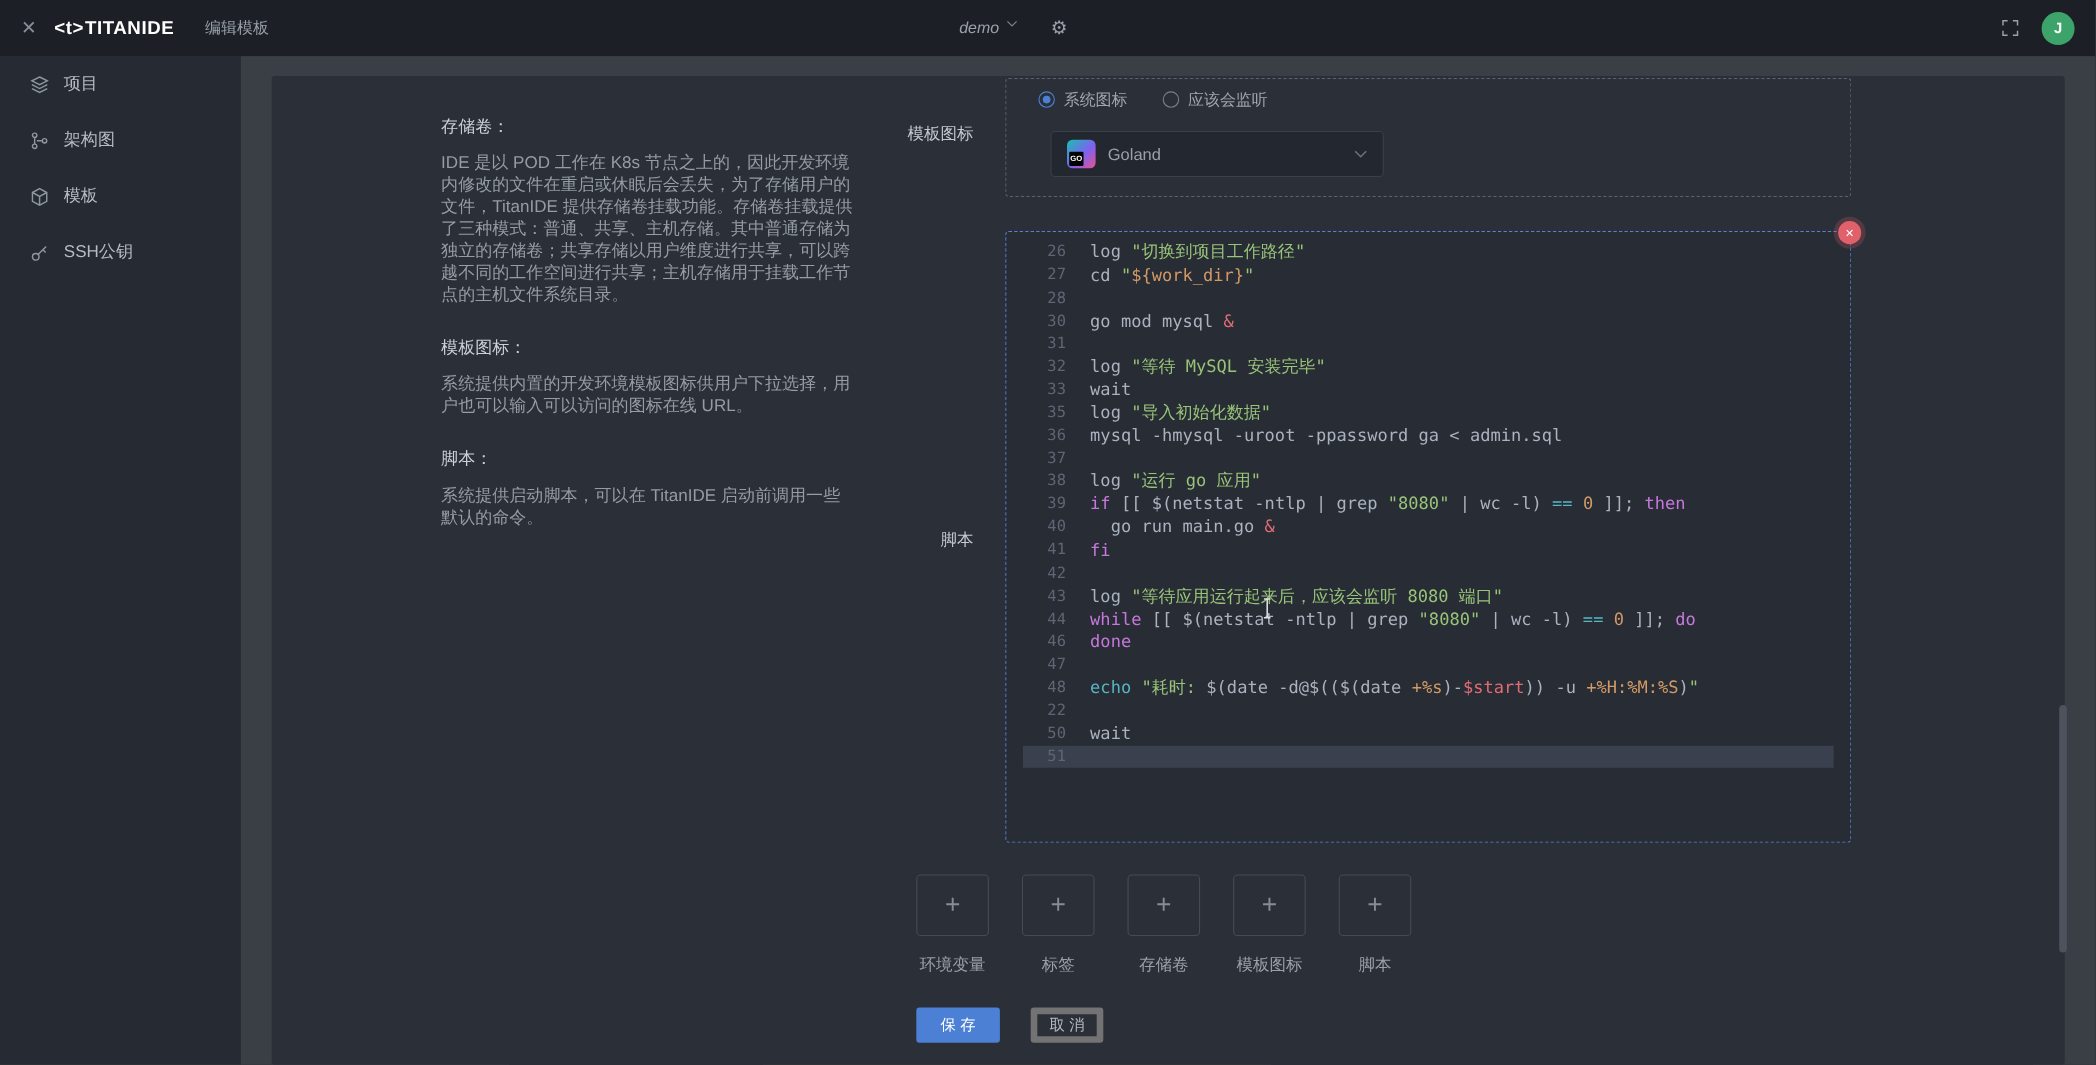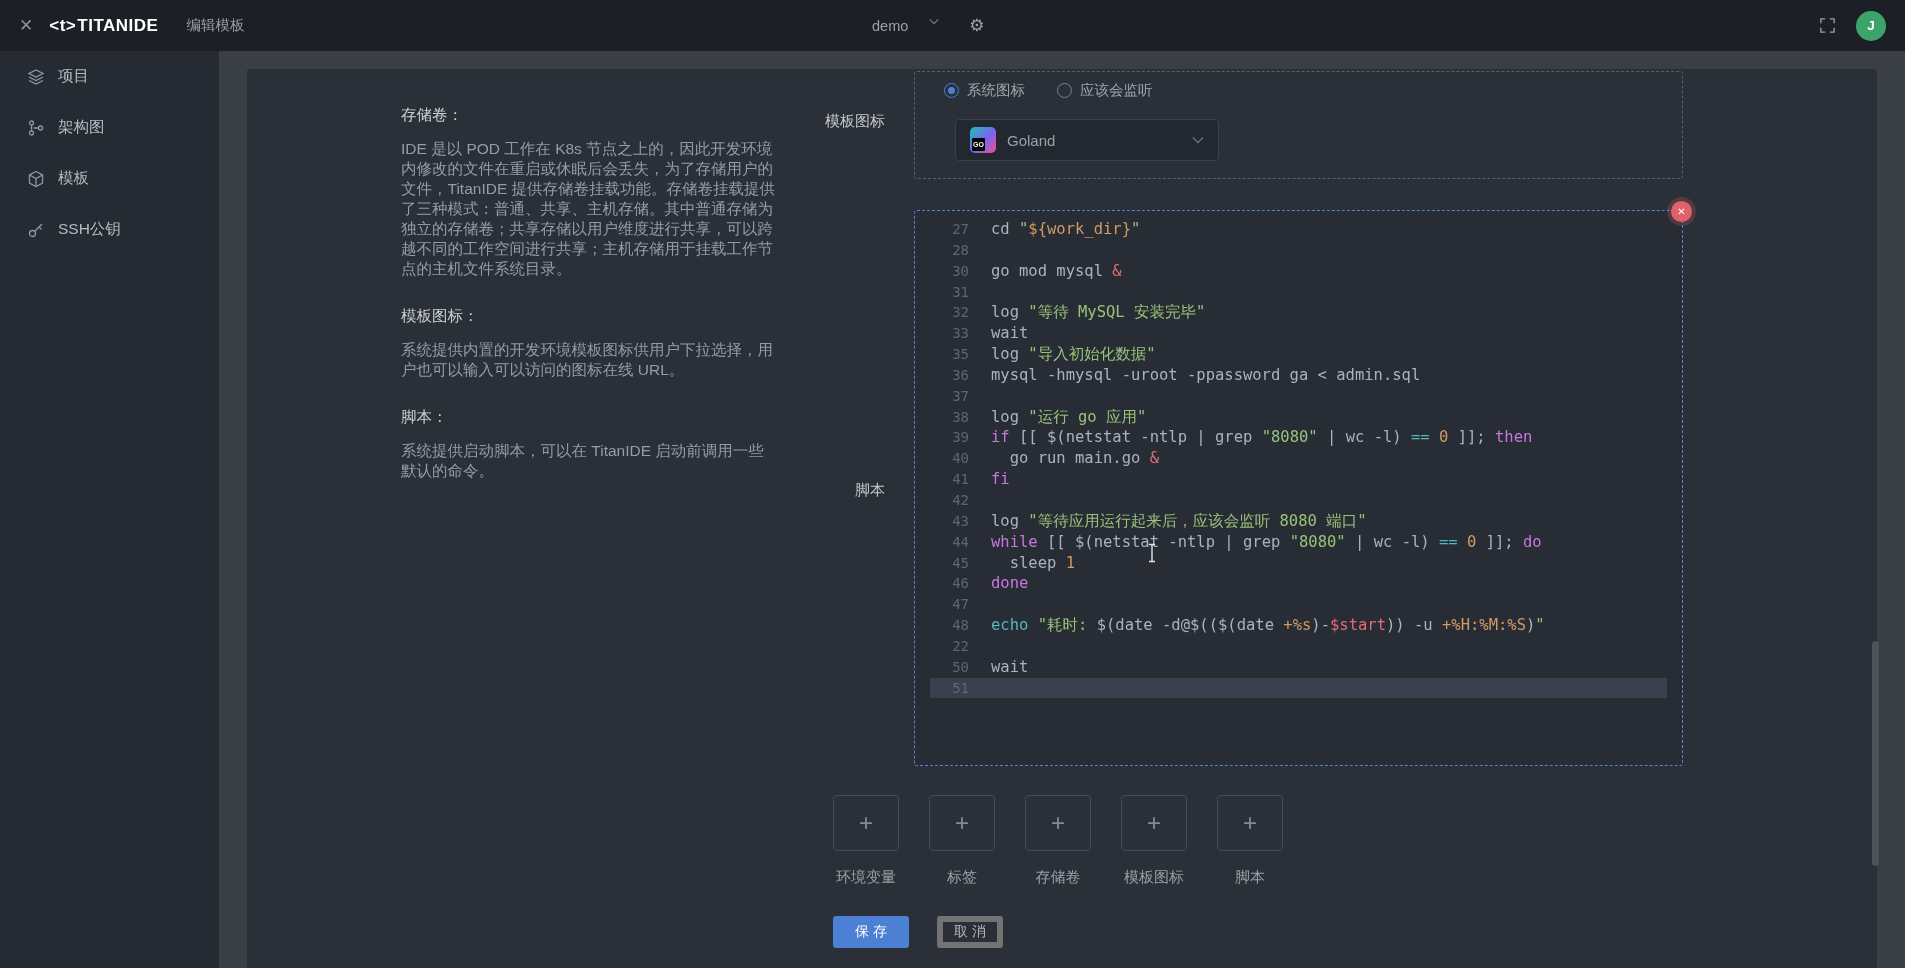--- a/index.html
+++ b/index.html
@@ -7,21 +7,21 @@
   body { background:#3a3e45; font-family:"Liberation Sans",sans-serif; position:relative; }
 
   
   .topbar { position:absolute; left:0; top:0; width:1905px; height:51px; background:#1c2026;
             display:flex; align-items:center; padding:0 19px; z-index:10; }
   .tb-left { display:flex; align-items:center; gap:16px; }
   .close-x { color:#878e96; font-size:17px; cursor:pointer; line-height:1; }
   .brand { display:flex; align-items:center; gap:1px; color:#ffffff; font-weight:bold; font-size:17px; letter-spacing:.5px; }
   .page-title { color:#99a0a8; font-size:14.5px; margin-left:12px; font-weight:normal; }
   .tb-center { position:absolute; left:872px; top:0; height:51px; display:flex; align-items:center; gap:30px; }
-  .ws-select { display:flex; gap:21px; color:#9aa1a9; font-size:14.5px; cursor:pointer; }
+  .ws-select { display:flex; gap:7px; color:#9aa1a9; font-size:14.5px; cursor:pointer;font-style:italic; }
   .gear { color:#9aa1a9; font-size:17px; cursor:pointer; line-height:1; }
   .tb-right { margin-left:auto; display:flex; align-items:center; gap:20px; }
   .expand-ic { cursor:pointer; display:flex; }
   .avatar { width:30px; height:30px; border-radius:50%; background:#3ca36a; color:#fff; font-size:13.5px;
             font-weight:bold; display:flex; align-items:center; justify-content:center; cursor:pointer; }
 
   
   .sidebar { position:absolute; left:0; top:51px; width:219px; height:917px; background:#262b33; }
   .side-item { height:51px; display:flex; align-items:center; gap:13px; padding-left:27px;
                color:#b6bcc3; font-size:15.5px; cursor:pointer; }
@@ -44,21 +44,21 @@
 
   
   .icon-block { position:absolute; left:667px; top:2px; width:769px; height:108px;
                 border:1px dashed #59616e; border-radius:3px; }
   .radio-row { position:absolute; left:29px; top:9px; display:flex; gap:32px; align-items:center; }
   .radio-item { display:flex; align-items:center; gap:8px; cursor:pointer; }
   .radio-outer { width:15px; height:15px; border-radius:50%; border:1px solid #7a8088; position:relative; flex:none; }
   .radio-outer.sel { border-color:#4c80d4; }
   .radio-dot { position:absolute; left:3px; top:3px; width:7px; height:7px; border-radius:50%; background:#4c80d4; }
   .radio-label { color:#9fa6ae; font-size:14.5px; }
-  .icon-select { position:absolute; left:40px; top:47px; width:264px; height:42px; background:#23272f;
+  .icon-select { position:absolute; left:40px; top:47px; width:303px; height:42px; background:#23272f;
                  border:1px solid #3a4049; border-radius:4px; display:flex; align-items:center;
                  padding:0 14px; gap:11px; cursor:pointer; }
   .goland-badge { width:26px; height:26px; border-radius:5px; flex:none; position:relative;
                   background:linear-gradient(135deg,#18c0b2 0%,#7d62f2 55%,#e8518f 100%); }
   .goland-go { position:absolute; left:2px; bottom:2px; width:13px; height:13px; background:#000; color:#fff;
                font-size:7px; font-weight:bold; display:flex; align-items:center; justify-content:center; border-radius:1px; }
   .select-text { color:#9aa1a9; font-size:15px; }
   .select-chevron { margin-left:auto; display:flex; }
 
   
@@ -206,37 +206,37 @@
         <svg width="12" height="8" viewBox="0 0 12 8" fill="none">
             <path d="M1 1.5l5 5 5-5" stroke="#6d737b" stroke-width="1.4"></path>
           </svg>
       </span>
     </div>
   </section>
 
   <section class="script-block">
     <span class="remove-badge">✕</span>
     <div class="code-area" id="code-lines">
+        <div class="code-line"><span class="gutter">26</span><span class="code-text"><span class="tok-d">log </span><span class="tok-s">"切换到项目工作路径"</span></span></div>
         <div class="code-line"><span class="gutter">27</span><span class="code-text"><span class="tok-d">cd </span><span class="tok-s">"</span><span class="tok-n">${work_dir}</span><span class="tok-s">"</span></span></div>
         <div class="code-line"><span class="gutter">28</span><span class="code-text"></span></div>
         <div class="code-line"><span class="gutter">30</span><span class="code-text"><span class="tok-d">go mod mysql </span><span class="tok-v">&amp;</span></span></div>
         <div class="code-line"><span class="gutter">31</span><span class="code-text"></span></div>
         <div class="code-line"><span class="gutter">32</span><span class="code-text"><span class="tok-d">log </span><span class="tok-s">"等待 MySQL 安装完毕"</span></span></div>
         <div class="code-line"><span class="gutter">33</span><span class="code-text"><span class="tok-d">wait</span></span></div>
         <div class="code-line"><span class="gutter">35</span><span class="code-text"><span class="tok-d">log </span><span class="tok-s">"导入初始化数据"</span></span></div>
         <div class="code-line"><span class="gutter">36</span><span class="code-text"><span class="tok-d">mysql -hmysql -uroot -ppassword ga &lt; admin.sql</span></span></div>
         <div class="code-line"><span class="gutter">37</span><span class="code-text"></span></div>
         <div class="code-line"><span class="gutter">38</span><span class="code-text"><span class="tok-d">log </span><span class="tok-s">"运行 go 应用"</span></span></div>
         <div class="code-line"><span class="gutter">39</span><span class="code-text"><span class="tok-k">if</span><span class="tok-d"> [[ $(netstat -ntlp | grep </span><span class="tok-s">"8080"</span><span class="tok-d"> | wc -l) </span><span class="tok-o">==</span><span class="tok-d"> </span><span class="tok-n">0</span><span class="tok-d"> ]]; </span><span class="tok-k">then</span></span></div>
         <div class="code-line"><span class="gutter">40</span><span class="code-text"><span class="tok-d">  go run main.go </span><span class="tok-v">&amp;</span></span></div>
         <div class="code-line"><span class="gutter">41</span><span class="code-text"><span class="tok-k">fi</span></span></div>
         <div class="code-line"><span class="gutter">42</span><span class="code-text"></span></div>
         <div class="code-line"><span class="gutter">43</span><span class="code-text"><span class="tok-d">log </span><span class="tok-s">"等待应用运行起来后，应该会监听 8080 端口"</span></span></div>
         <div class="code-line"><span class="gutter">44</span><span class="code-text"><span class="tok-k">while</span><span class="tok-d"> [[ $(netstat -ntlp | grep </span><span class="tok-s">"8080"</span><span class="tok-d"> | wc -l) </span><span class="tok-o">==</span><span class="tok-d"> </span><span class="tok-n">0</span><span class="tok-d"> ]]; </span><span class="tok-k">do</span></span></div>
-        <div class="code-line"><span class="gutter">45</span><span class="code-text"><span class="tok-d">  sleep </span><span class="tok-n">1</span></span></div>
         <div class="code-line"><span class="gutter">46</span><span class="code-text"><span class="tok-k">done</span></span></div>
         <div class="code-line"><span class="gutter">47</span><span class="code-text"></span></div>
         <div class="code-line"><span class="gutter">48</span><span class="code-text"><span class="tok-o">echo</span><span class="tok-d"> </span><span class="tok-s">"耗时: </span><span class="tok-d">$(date -d@$(($(date </span><span class="tok-n">+%s</span><span class="tok-d">)-</span><span class="tok-v">$start</span><span class="tok-d">)) -u </span><span class="tok-n">+%H:%M:%S</span><span class="tok-d">)</span><span class="tok-s">"</span></span></div>
         <div class="code-line"><span class="gutter">22</span><span class="code-text"></span></div>
         <div class="code-line"><span class="gutter">50</span><span class="code-text"><span class="tok-d">wait</span></span></div>
         <div class="code-line active"><span class="gutter">51</span><span class="code-text"></span></div>
       </div>
   </section>
 
   <div class="add-row">

